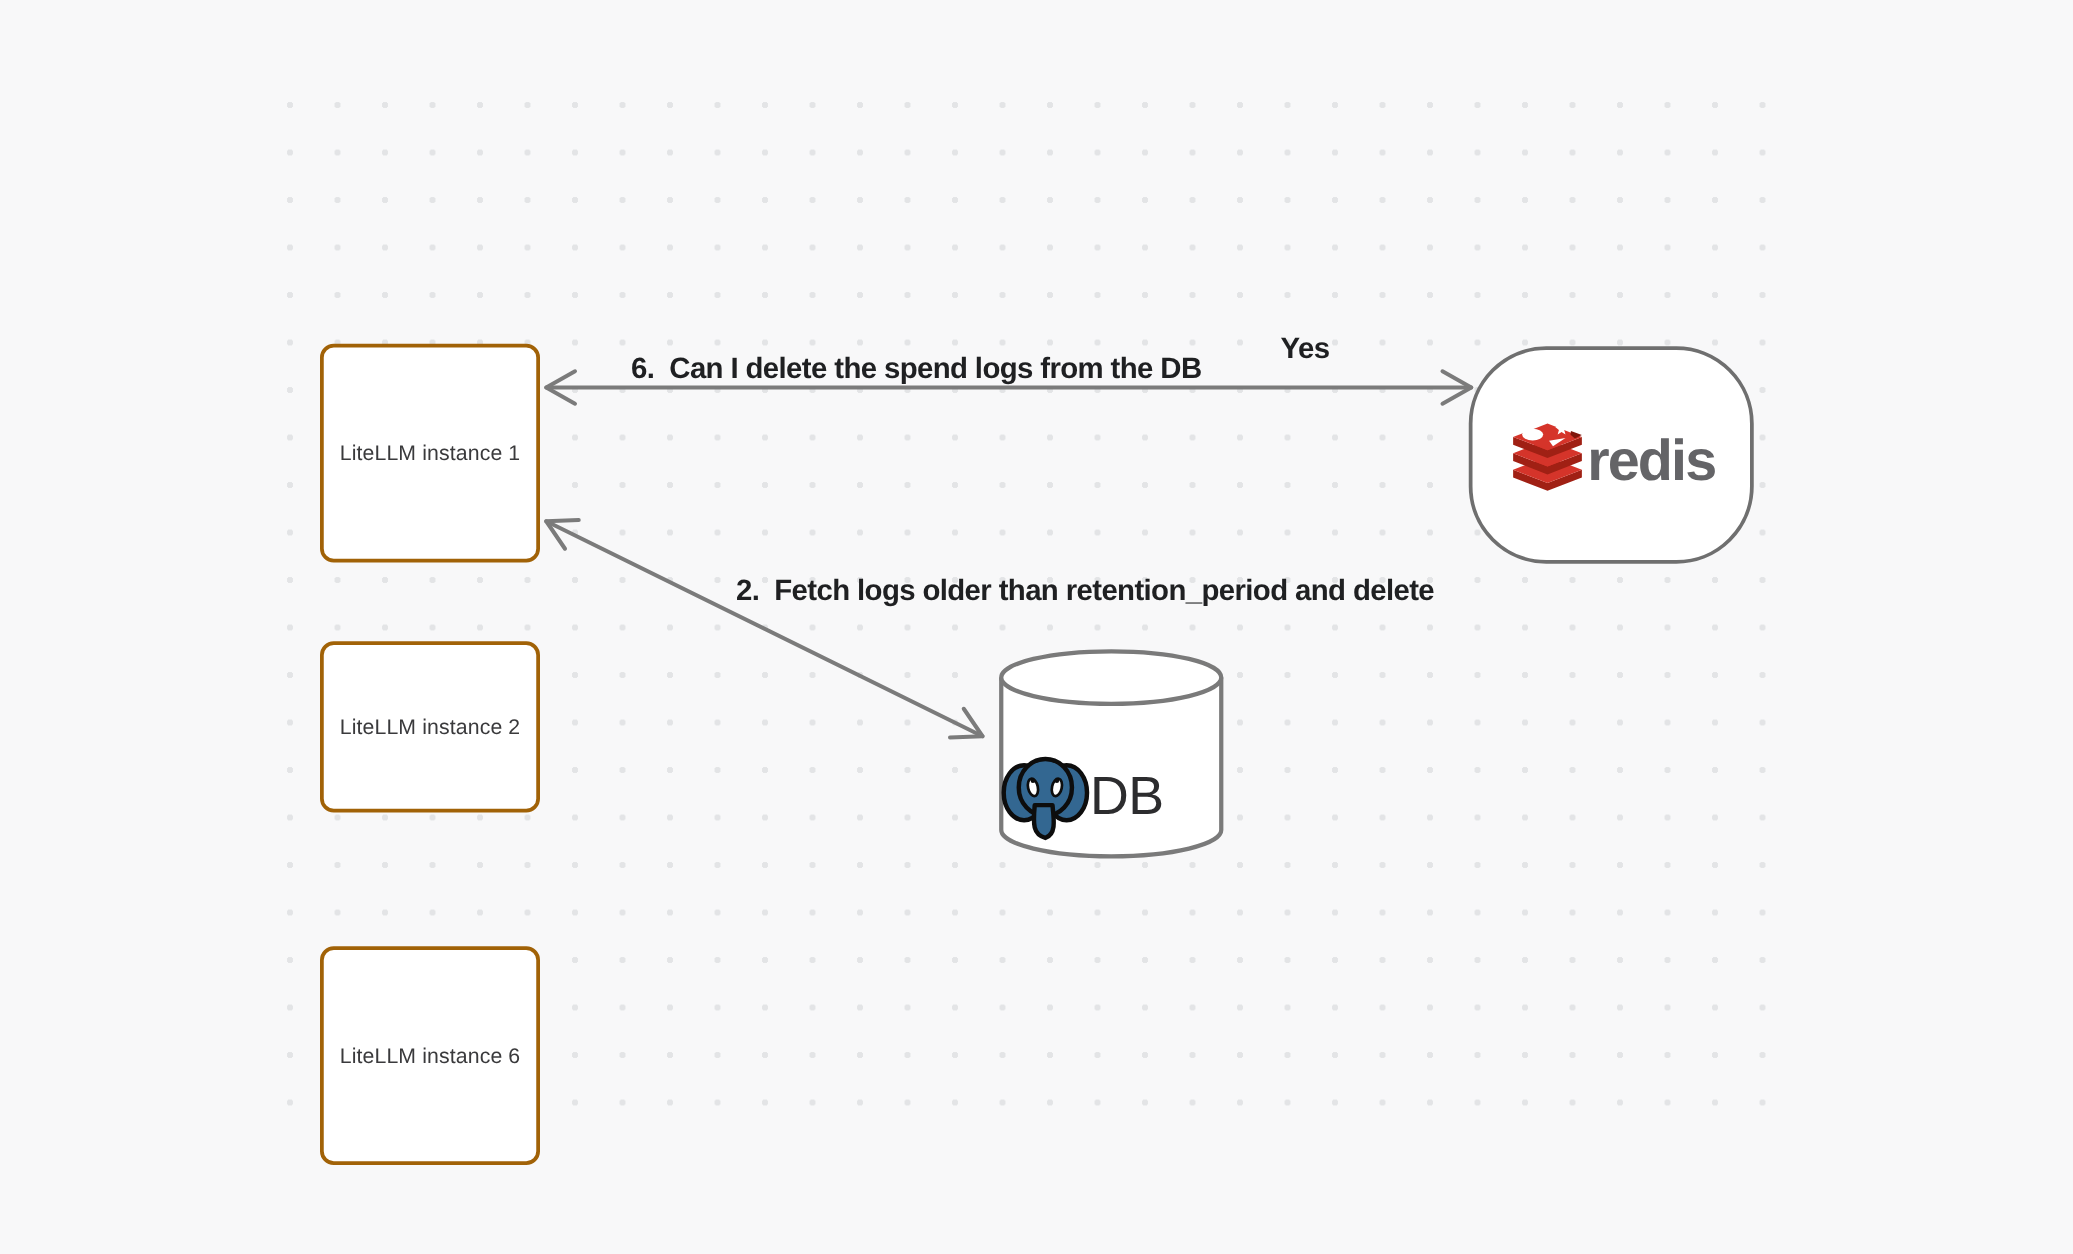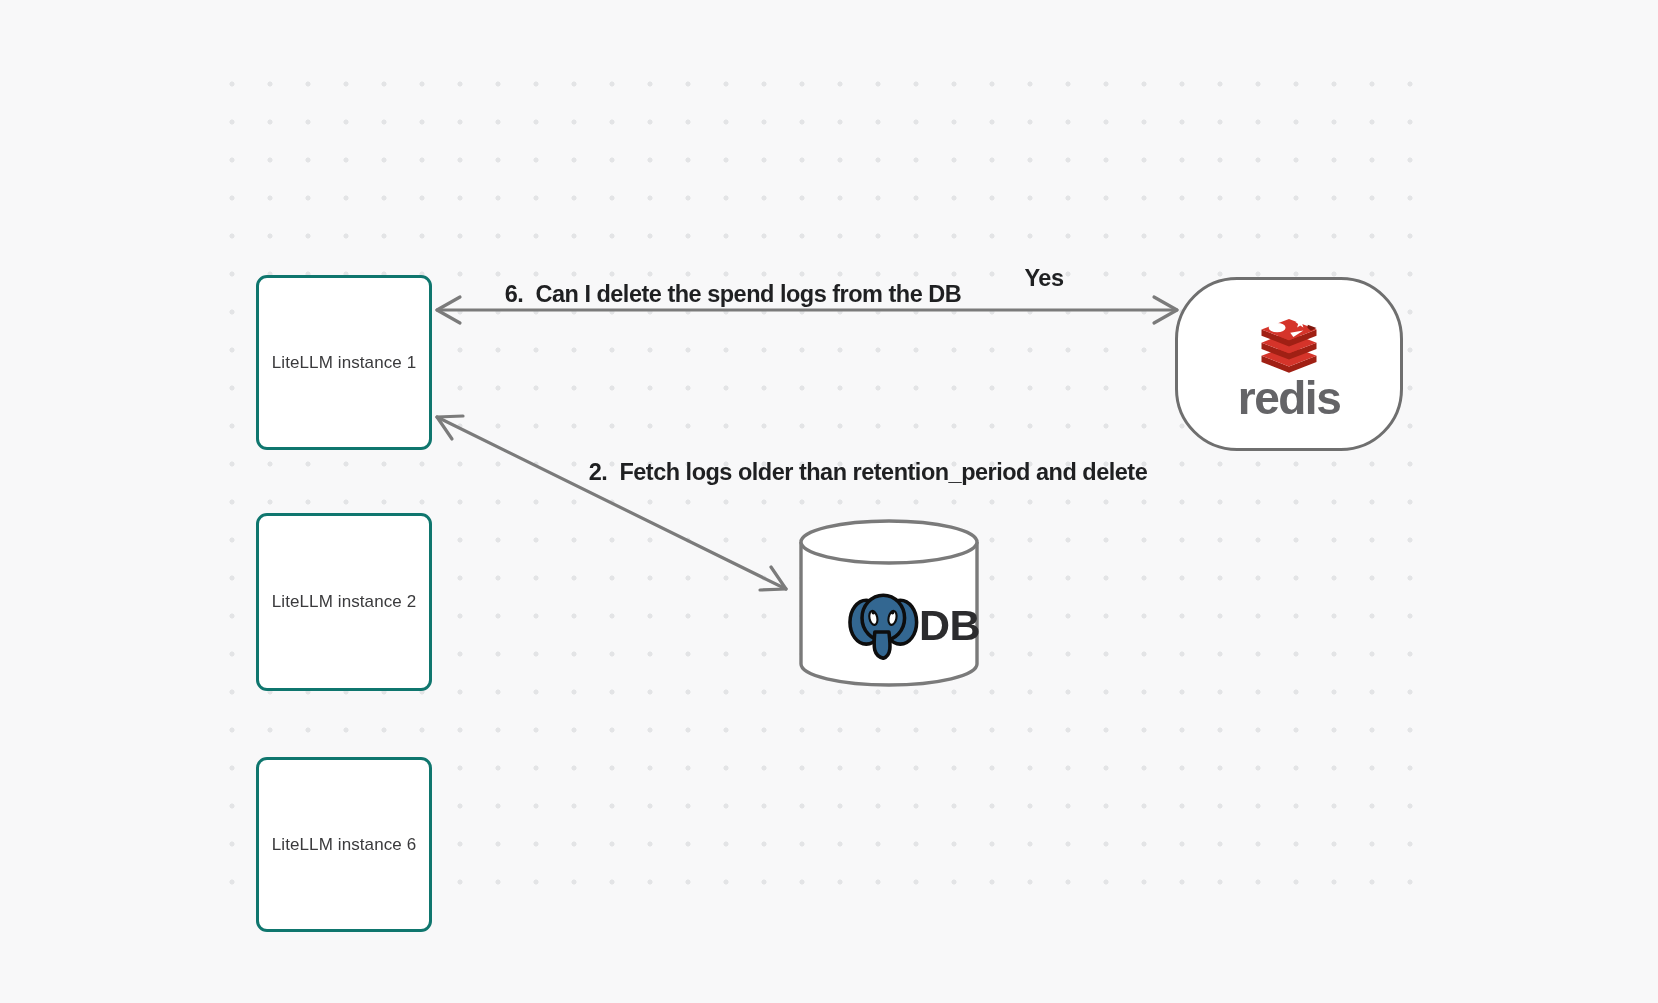--- a/index.html
+++ b/index.html
@@ -9,51 +9,51 @@
   
   .dots{
     position:absolute;left:213px;top:65px;width:1215px;height:838px;
     background-image:radial-gradient(circle, #e3e4e6 0 2.5px, rgba(0,0,0,0) 2.6px);
     background-size:38px 38px;
   }
 
   
   .box{
     position:absolute;width:176px;height:175px;background:#ffffff;
-    border:3px solid #0f766e;border-radius:11px;box-sizing:border-box;
+    border:3px solid #a16207;border-radius:11px;box-sizing:border-box;
     display:flex;align-items:center;justify-content:center;
   }
   .box .lbl{font-size:17px;color:#3a3a3c;letter-spacing:0.1px;}
 
   
   .edge-label{
     position:absolute;transform:translateX(-50%);
     font-weight:700;font-size:23.5px;letter-spacing:-0.5px;color:#1f2022;
     white-space:pre;
   }
 
   svg.edges{position:absolute;left:0;top:0;width:1658px;height:1003px;}
   .edge-stroke{stroke:#7b7b7b;stroke-width:3.2;fill:none;stroke-linecap:round;stroke-linejoin:round;}
 
   
   .redis-node{
     position:absolute;left:1175px;top:277px;width:228px;height:174px;
     background:#ffffff;border:3.2px solid #6f6f6f;border-radius:62px;box-sizing:border-box;
-    display:flex;flex-direction:column;align-items:center;justify-content:center;padding-top:6px;
+    display:flex;align-items:center;justify-content:center;padding-top:6px;
   }
   .redis-word{
     font-weight:700;font-size:46px;letter-spacing:-1.5px;color:#646467;line-height:0.8;margin-top:3px;
   }
 
   
   .db-node{position:absolute;left:798px;top:518px;width:182px;height:172px;}
   .db-node .cyl{position:absolute;left:0;top:0;}
   .db-content{
-    position:absolute;left:0;top:52px;width:182px;height:110px;
-    display:flex;align-items:center;justify-content:flex-end;gap:0px;font-weight:bold;
+    position:absolute;left:0;top:64px;width:182px;height:110px;
+    display:flex;align-items:center;justify-content:flex-start;gap:0px;
   }
   .db-label{font-size:43px;color:#2c2c2e;letter-spacing:-0.5px;margin-left:-4px;}
 </style>
 </head>
 <body>
 
 <div class="canvas">
 
   <div class="dots"></div>
 
@@ -66,21 +66,21 @@
     <g>
       <path class="edge-stroke" d="M437,417 L786,589"></path>
       <path class="edge-stroke" d="M463,416 L437,417 L452,439"></path>
       <path class="edge-stroke" d="M760,590 L786,589 L771,567"></path>
     </g>
   </svg>
 
   <div class="box" style="left:256px;top:275px;">
     <span class="lbl">LiteLLM instance 1</span>
   </div>
-  <div class="box" style="left:256px;top:513px;height:178px;">
+  <div class="box" style="left:256px;top:513px;height:137px;">
     <span class="lbl">LiteLLM instance 2</span>
   </div>
   <div class="box" style="left:256px;top:757px;">
     <span class="lbl">LiteLLM instance 6</span>
   </div>
 
   <div class="edge-label" style="left:733px;top:281px;">6.  Can I delete the spend logs from the DB</div>
   <div class="edge-label" style="left:1044px;top:265px;">Yes</div>
   <div class="edge-label" style="left:868px;top:459px;text-align:center;">2.  Fetch logs older than retention_period and delete</div>
 

